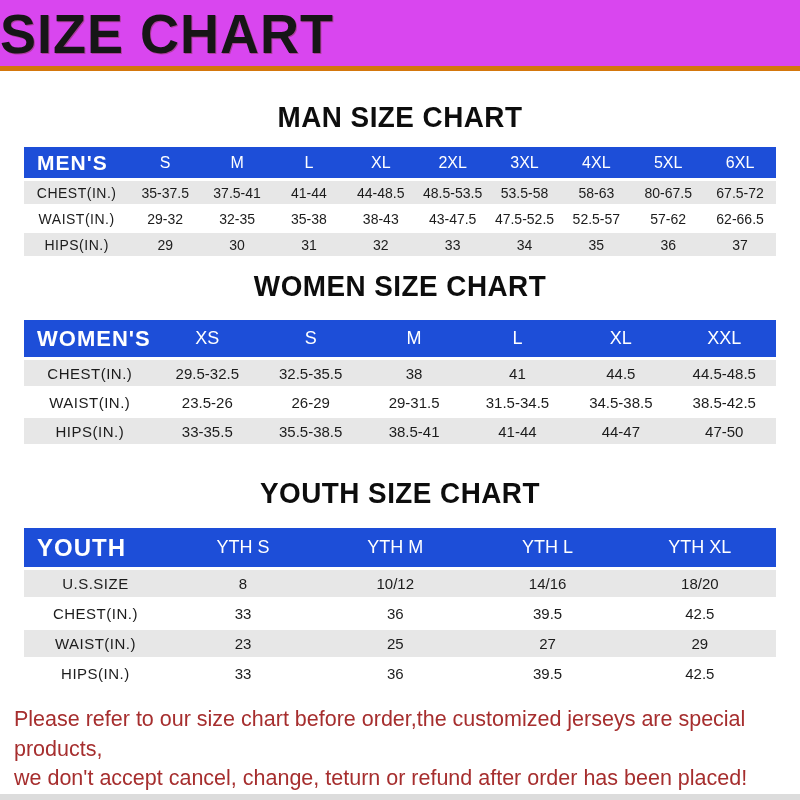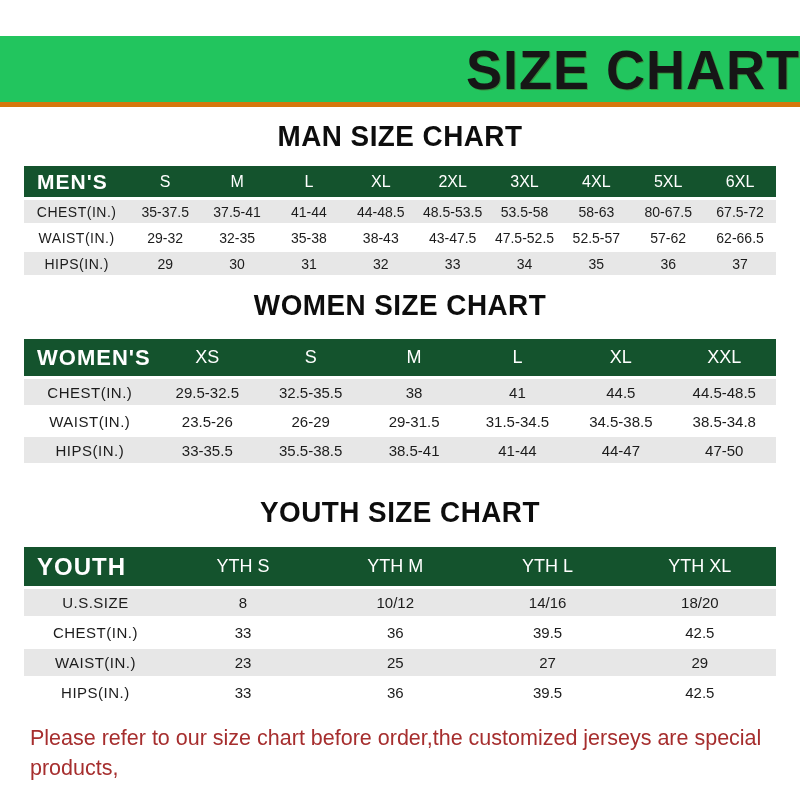--- a/index.html
+++ b/index.html
@@ -7,50 +7,50 @@
   body {
     width: 800px; height: 800px; overflow: hidden;
     background: #ffffff;
     font-family: "Liberation Sans", sans-serif;
   }
   .page { width: 800px; height: 800px; position: relative; }
 
   
   .banner {
     height: 71px; width: 100%;
-    background: #22c55e;
+    background: #d946ef;
     border-bottom: 5px solid #D4770C;
-    display: flex; align-items: center; justify-content: flex-end; margin-top: 36px;
+    display: flex; align-items: center; justify-content: flex-start;
   }
   .banner h1 {
     font-size: 54px; font-weight: bold; color: #161616;
     letter-spacing: 1px; transform: scaleY(1.04);
     text-shadow: 1px 1px 0 rgba(90,50,0,0.35);
   }
 
   
   .section-title {
     text-align: center; font-weight: bold; color: #0d0d0d;
     font-size: 29px; letter-spacing: 0.5px; transform: scaleX(0.96);
   }
-  .sec-men   { margin-top: 13px; }
+  .sec-men   { margin-top: 30px; }
   .sec-women { margin-top: 11px; }
   .sec-youth { margin-top: 30px; }
   .sec-men   .section-title { margin-bottom: 10px; }
   .sec-women .section-title { margin-bottom: 14px; }
   .sec-youth .section-title { margin-bottom: 15px; }
 
   
   table.size-table {
     width: 752px; margin: 0 auto;
     border-collapse: separate; border-spacing: 0 3px;
     table-layout: fixed;
   }
   table.size-table thead th {
-    background: #14532d; color: #ffffff; font-weight: normal;
+    background: #1d4ed8; color: #ffffff; font-weight: normal;
     text-align: center; vertical-align: middle;
   }
   table.size-table thead th.lbl {
     text-align: left; padding-left: 13px; font-weight: bold;
     letter-spacing: 1px;
   }
   table.size-table tbody td {
     text-align: center; vertical-align: middle; color: #1c1c1c;
     background: #ffffff;
   }
@@ -70,21 +70,21 @@
   .tbl-women tbody td.lbl { font-size: 15px; }
 
   
   .tbl-youth thead th { height: 39px; font-size: 18px; }
   .tbl-youth thead th.lbl { font-size: 24px; width: 19%; letter-spacing: 2px; }
   .tbl-youth tbody td { height: 27px; font-size: 15px; }
   .tbl-youth tbody td.lbl { font-size: 15px; }
 
   
   .notice {
-    margin-top: 15px; padding-left: 30px; padding-right: 10px;
+    margin-top: 15px; padding-left: 14px; padding-right: 10px;
     color: #A62E2E; font-size: 21.5px; line-height: 1.38;
   }
   .bottom-strip {
     position: absolute; bottom: 0; left: 0;
     width: 100%; height: 6px; background: #DCDCDC;
   }
 </style>
 </head>
 <body>
 
@@ -176,21 +176,21 @@
           <td>44.5</td>
           <td>44.5-48.5</td>
         </tr>
         <tr>
           <td class="lbl">WAIST(IN.)</td>
           <td>23.5-26</td>
           <td>26-29</td>
           <td>29-31.5</td>
           <td>31.5-34.5</td>
           <td>34.5-38.5</td>
-          <td>38.5-34.8</td>
+          <td>38.5-42.5</td>
         </tr>
         <tr>
           <td class="lbl">HIPS(IN.)</td>
           <td>33-35.5</td>
           <td>35.5-38.5</td>
           <td>38.5-41</td>
           <td>41-44</td>
           <td>44-47</td>
           <td>47-50</td>
         </tr>
@@ -238,16 +238,17 @@
           <td>36</td>
           <td>39.5</td>
           <td>42.5</td>
         </tr>
       </tbody>
     </table>
   </section>
 
   <footer class="notice">
     <p>Please refer to our size chart before order,the customized jerseys are special products,</p>
+    <p>we don't accept cancel, change, teturn or refund after order has been placed!</p>
   </footer>
 
   <div class="bottom-strip"></div>
 </div>
 
 </body></html>

